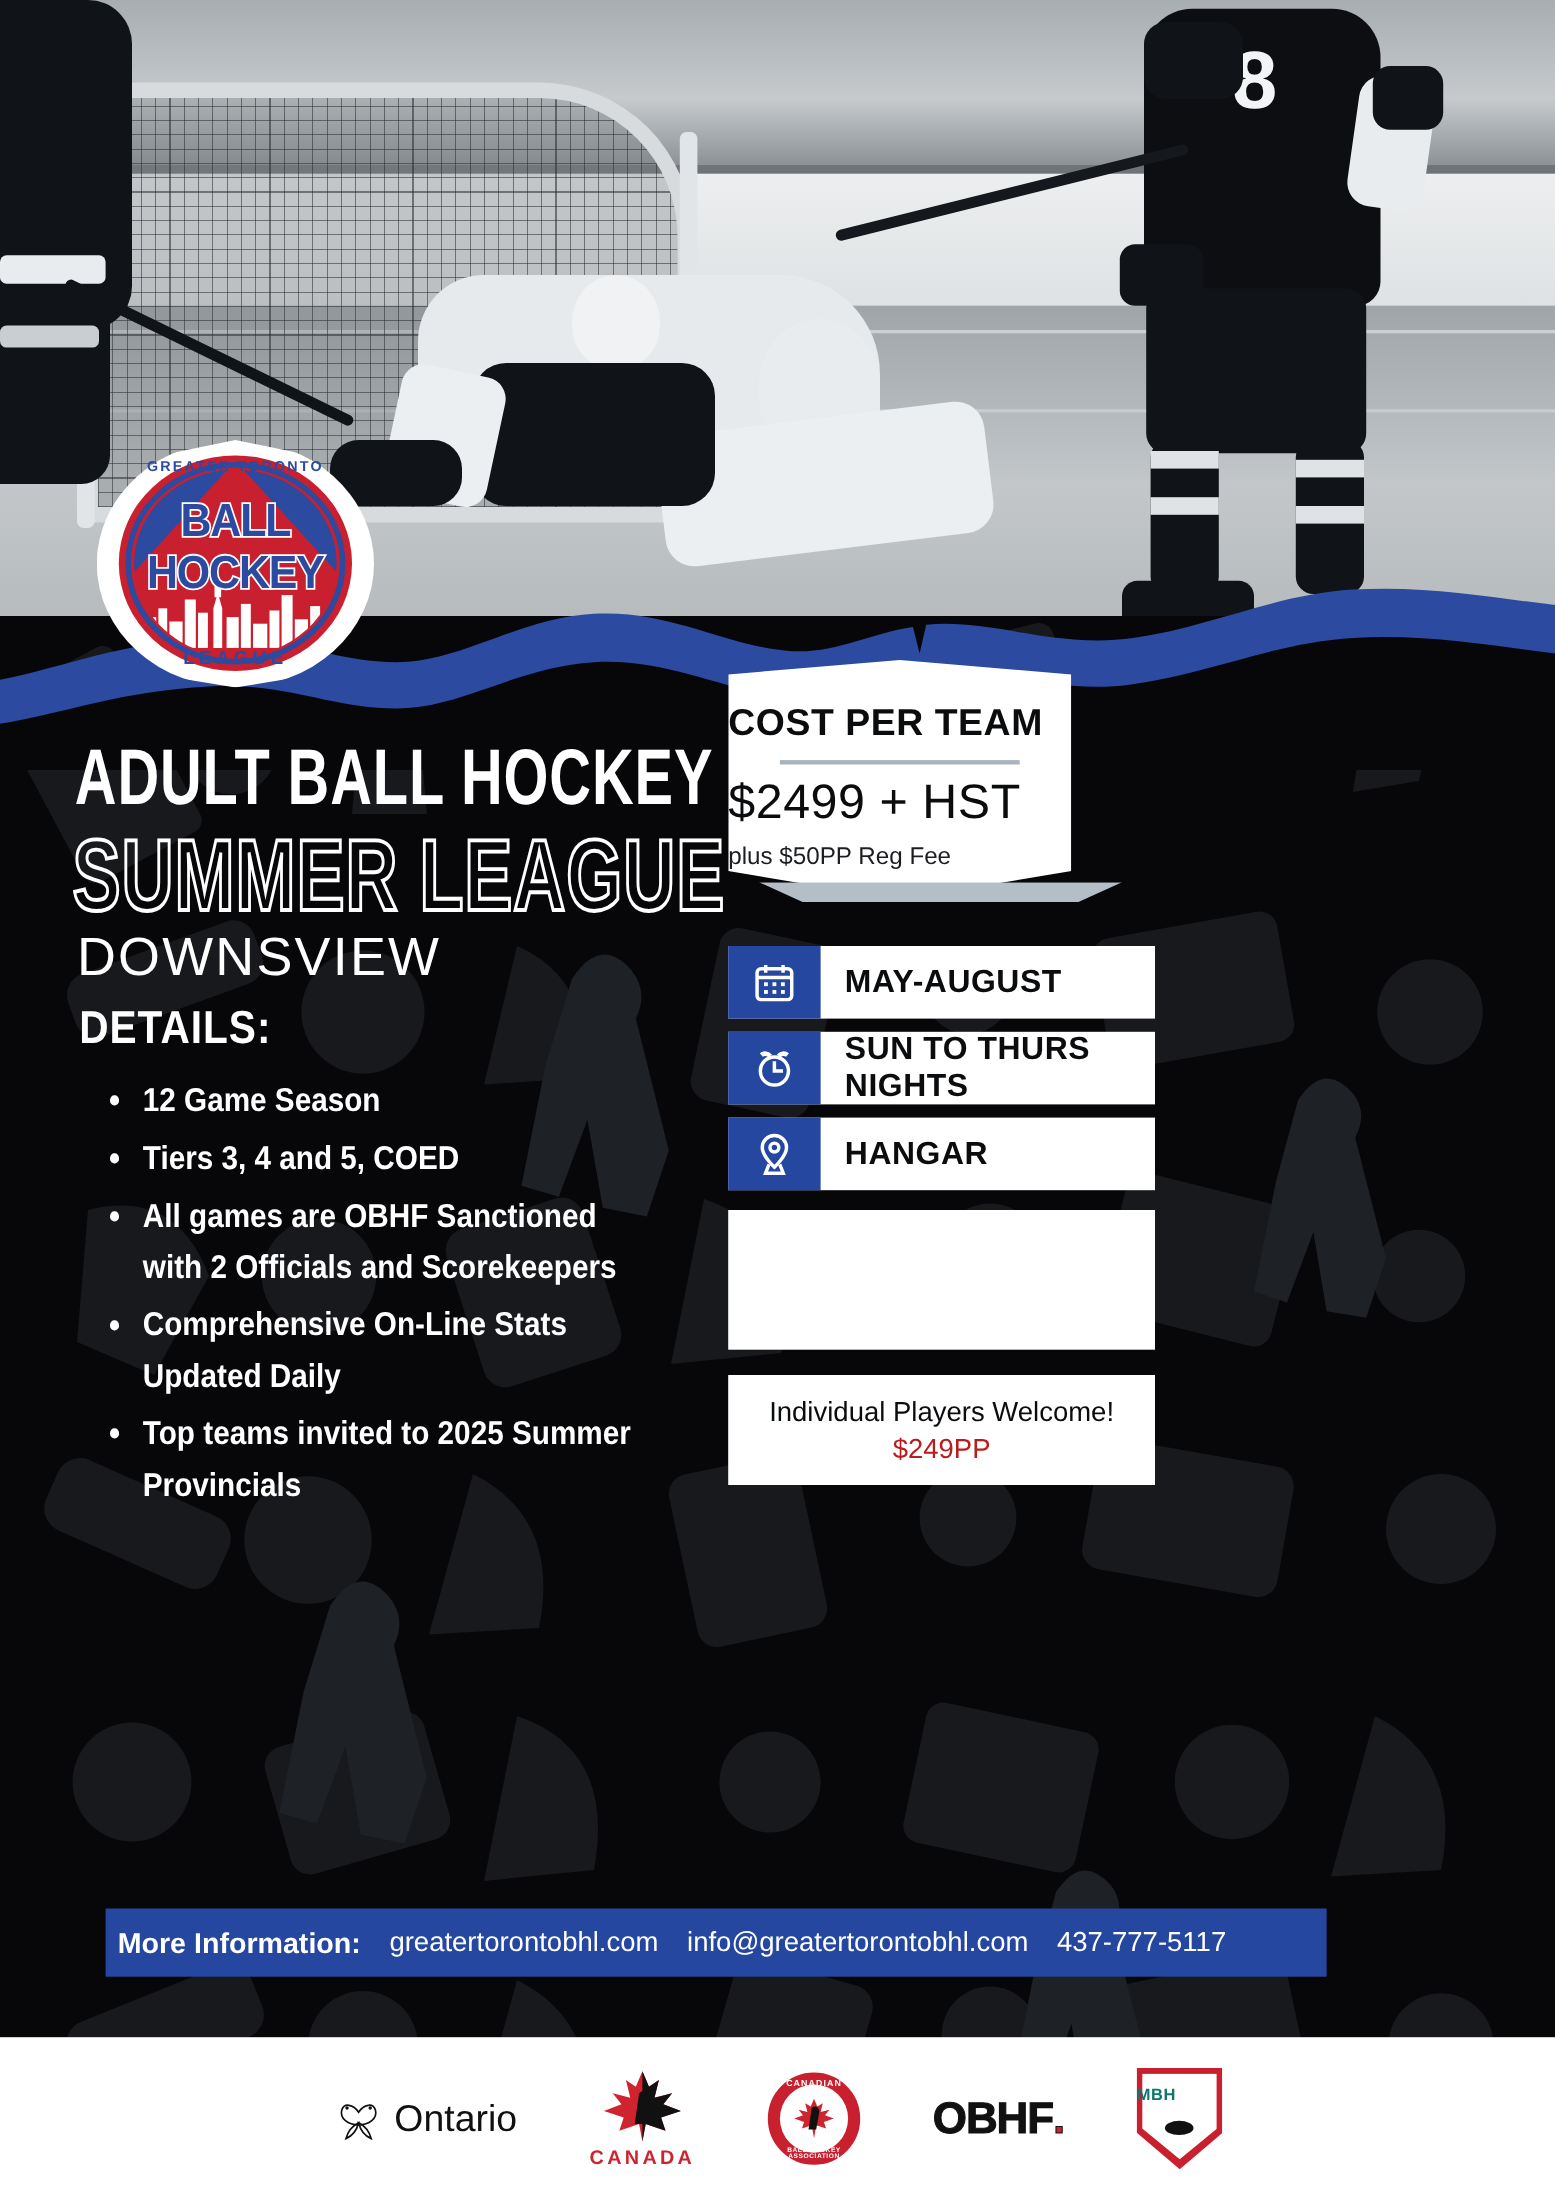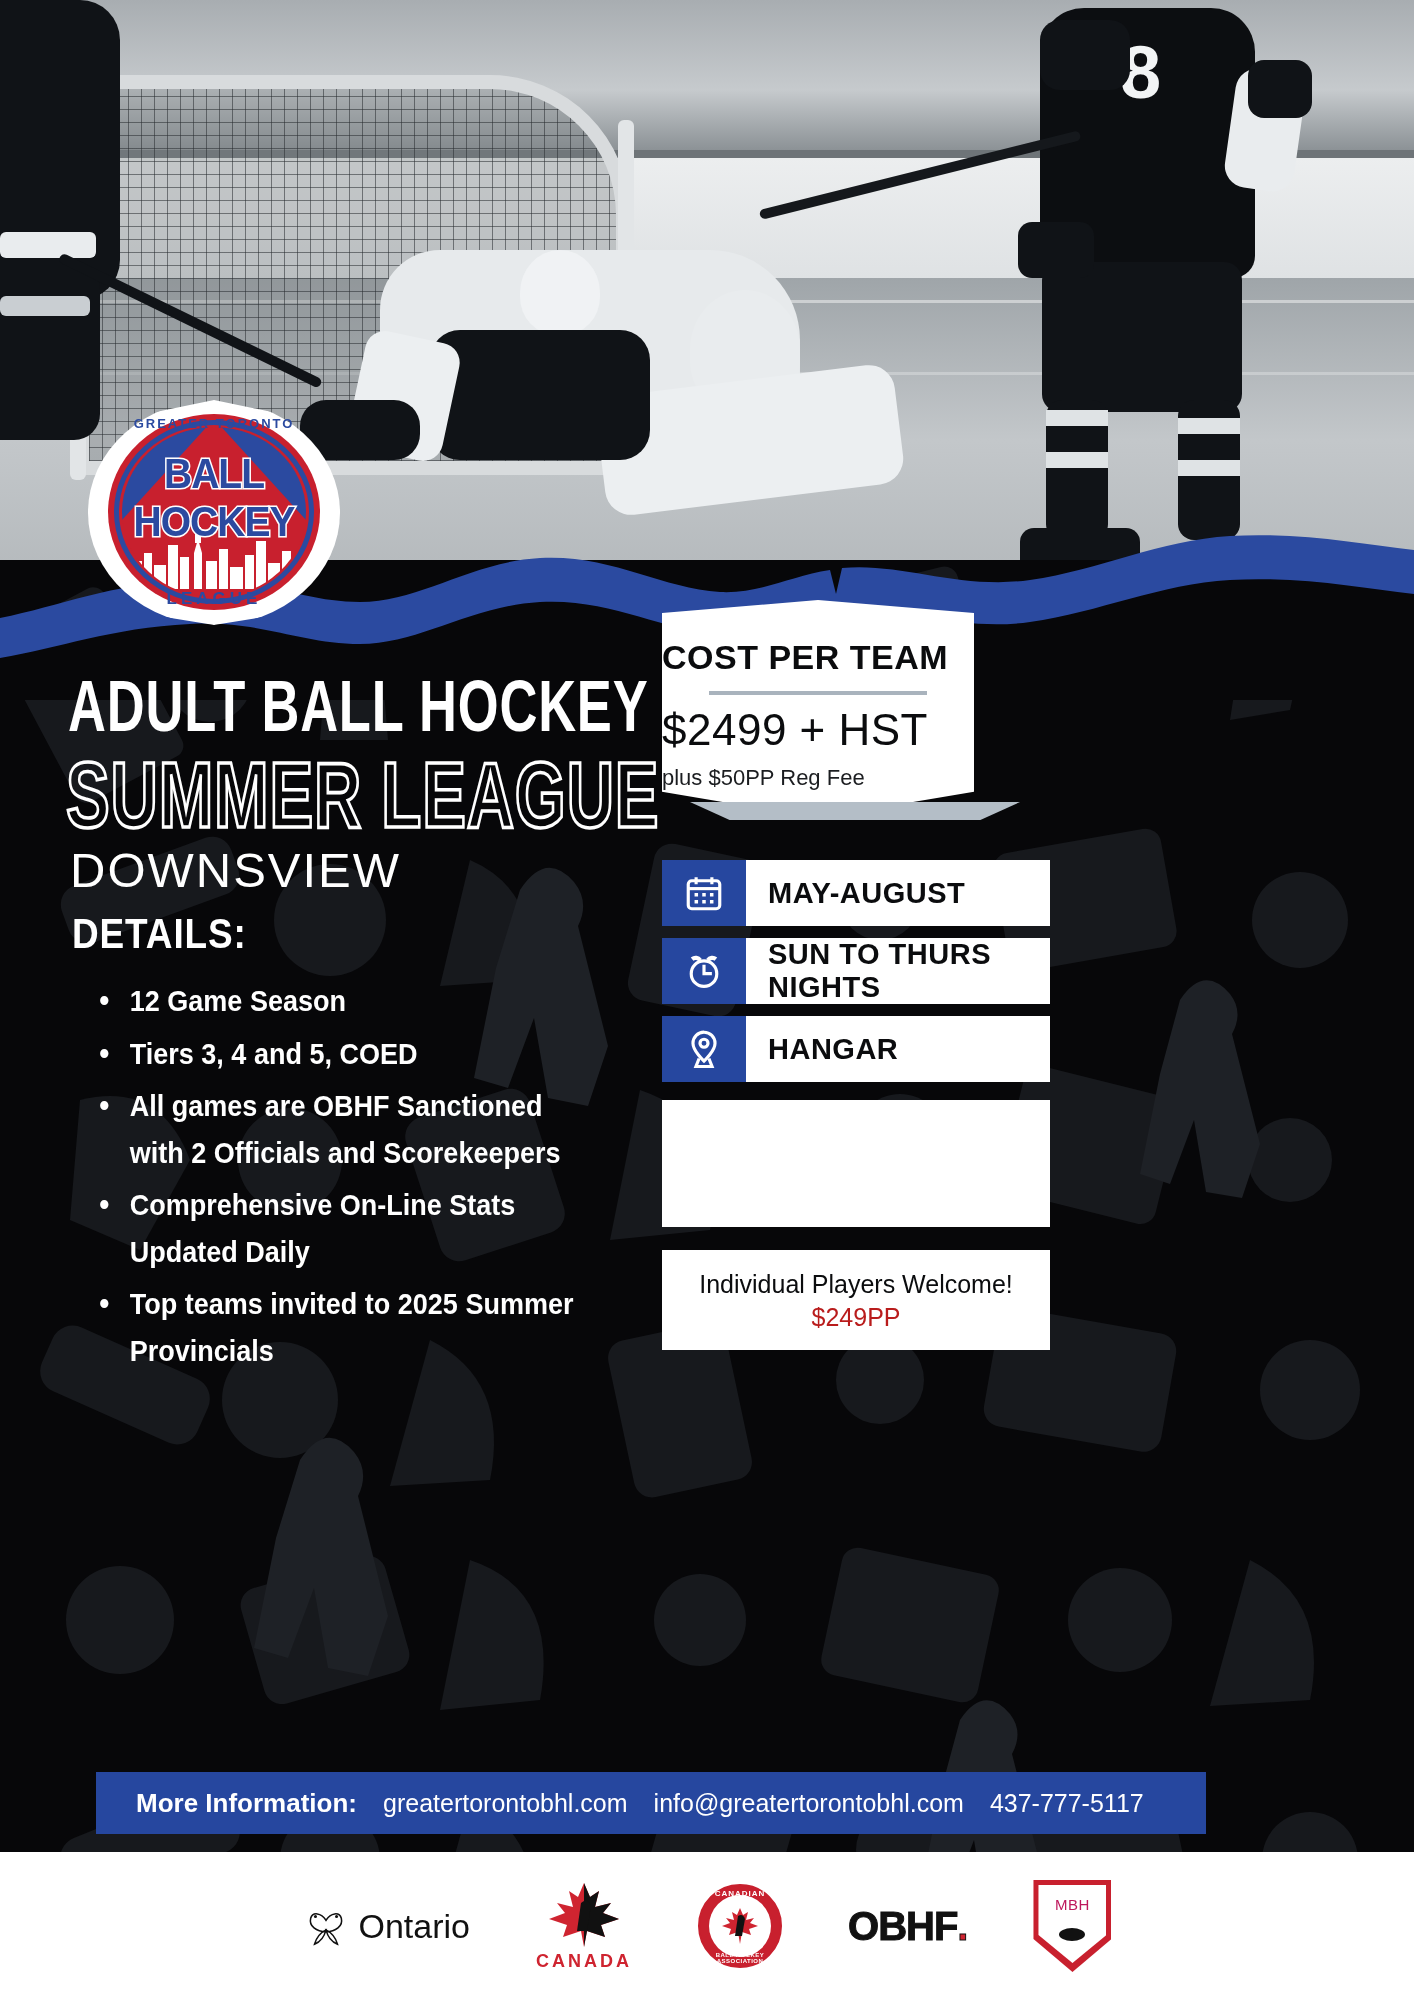--- a/index.html
+++ b/index.html
@@ -247,23 +247,23 @@
 
   .indivbox {
     position:absolute; left:6px; top:690px; width:388px; height:100px;
     background:#ffffff; text-align:center;
   }
   .indivbox .i-l1 { padding-top:20px; font-size:25px; color:#0b0c0e; }
   .indivbox .i-l2 { font-size:25px; color:#b91c1c; margin-top:4px; }
 
   
   .footerbar {
-    position:absolute; left:96px; top:1772px; width:1110px; height:62px;
+    position:absolute; left:96px; top:1735px; width:1110px; height:62px;
     background:#26479f; z-index:16;
-    display:flex; align-items:center; padding-left:40px; gap:26px;
+    display:flex; align-items:center; padding-left:11px; gap:26px;
     font-family:"Liberation Sans Narrow","Liberation Sans",sans-serif;
   }
   .footerbar .fb-label { font-size:26px; font-weight:bold; color:#fff; }
   .footerbar .fb-item { font-size:25px; color:#fff; }
 
   
   .sponsors {
     position:absolute; left:0; top:1852px; width:1414px; height:148px;
     background:#ffffff; z-index:16;
     display:flex; align-items:center; justify-content:center; gap:66px;
@@ -304,22 +304,22 @@
   .sp-mbha .shield {
     position:absolute; inset:0; background:#c8202e;
     clip-path:polygon(0 0,100% 0,100% 64%,50% 100%,0 64%);
   }
   .sp-mbha .shield-in {
     position:absolute; left:5px; top:5px; right:5px; bottom:9px;
     background:#ffffff;
     clip-path:polygon(0 0,100% 0,100% 64%,50% 100%,0 64%);
   }
   .sp-mbha .word {
-    position:absolute; left:0; top:16px; width:100%; text-align:center;
-    font-size:15px; font-weight:normal; color:#be185d; letter-spacing:.5px;
+    position:absolute; left:0; top:16px; width:100%; text-align:left;
+    font-size:15px; font-weight:bold; color:#0f766e; letter-spacing:.5px;
   }
   .sp-mbha .puck {
     position:absolute; left:50%; top:48px; transform:translateX(-50%);
     width:26px; height:13px; border-radius:50%; background:#111;
   }
 </style>
 </head>
 <body>
 
 <div class="poster">

